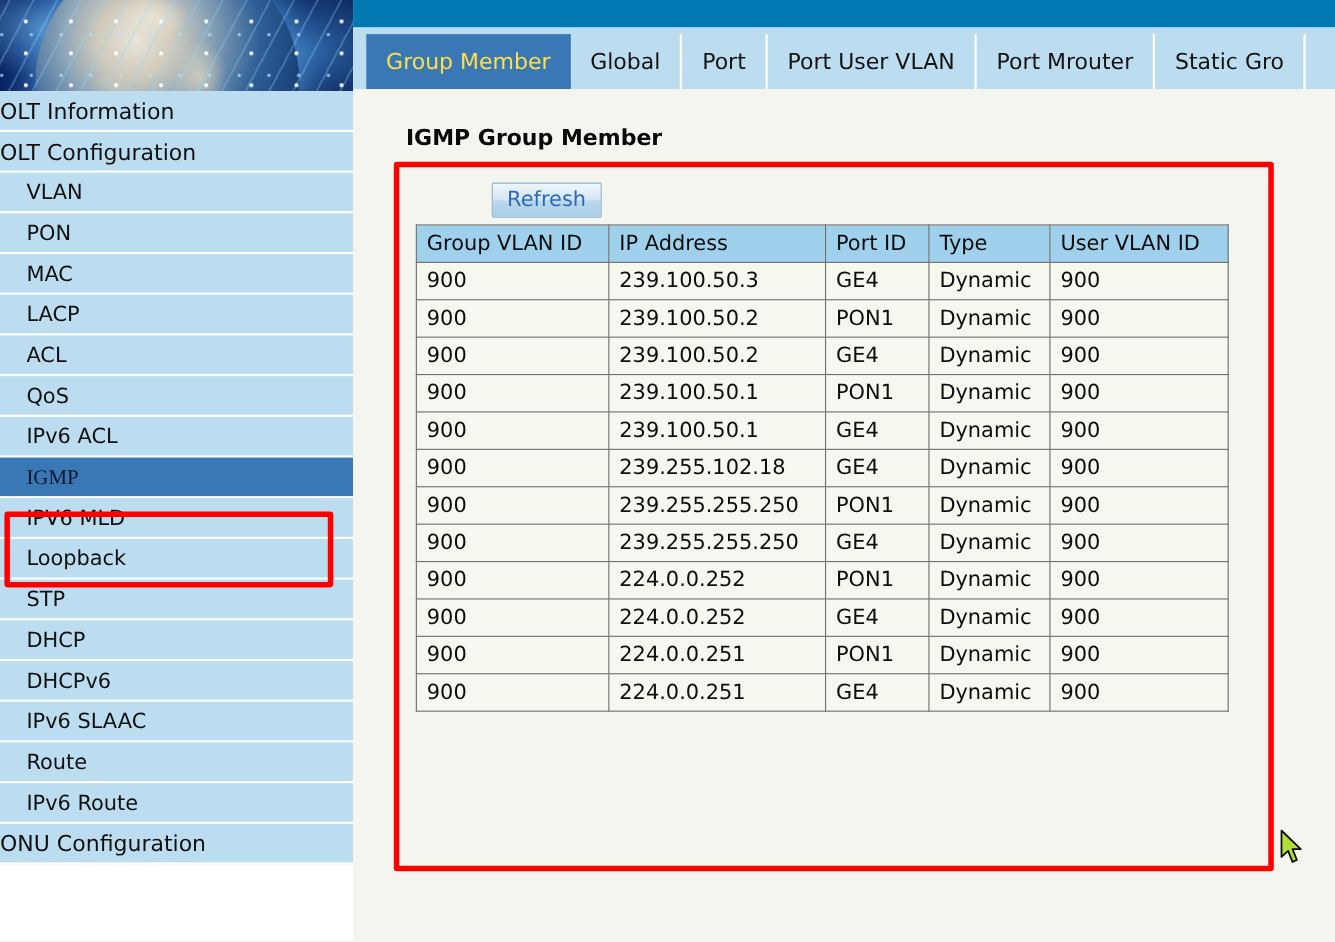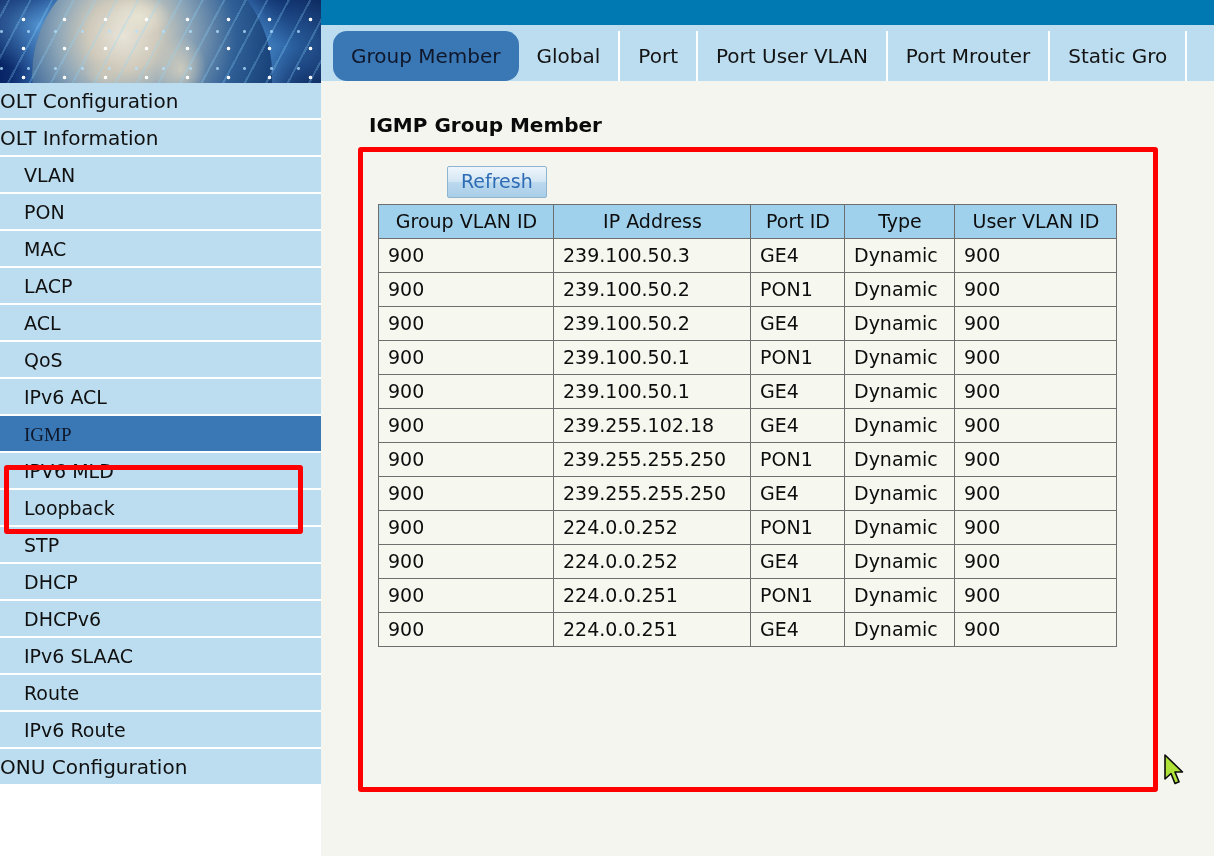--- a/index.html
+++ b/index.html
@@ -145,23 +145,22 @@
     border-right: 2px solid #ffffff;
     box-sizing: border-box;
     white-space: nowrap;
     cursor: pointer;
     margin: 6px 0 0 0;
     height: 50px;
   }
   .tab:first-child { margin-left: 12px; }
   .tab.active {
     background: #3A77B5;
-    color: #0f172a;
+    color: #fde047;
     border-right: none;
-    border-radius: 14px;
   }
 
   #page-title {
     position: absolute;
     left: 48px; top: 100px;
     font-size: 20px;
     font-weight: bold;
     color: #0a0a0a;
   }
 
@@ -197,21 +196,20 @@
   #grid th, #grid td {
     border: 1px solid #6E6E6E;
     text-align: left;
     padding: 5px 8px 6px 9px;
     font-weight: normal;
     white-space: nowrap;
     box-sizing: border-box;
   }
   #grid th {
     background: #9FD1EC;
-    text-align: center;
   }
   #grid td {
     background: #F6F7EF;
   }
   #grid .c-gvid  { width: 175px; }
   #grid .c-ip    { width: 197px; }
   #grid .c-port  { width: 94px; }
   #grid .c-type  { width: 110px; }
   #grid .c-uvid  { width: 162px; }
 
@@ -241,22 +239,22 @@
   <div id="left-col">
 
     <div id="banner">
       <div class="bg"></div>
       <div class="globe"></div>
       <div class="streaks"></div>
       <div class="dots"></div>
     </div>
 
     <nav id="sidebar">
+        <div class="nav-item top-level">OLT Information</div>
         <div class="nav-item top-level">OLT Configuration</div>
-        <div class="nav-item top-level">OLT Information</div>
         <div class="nav-item sub">VLAN</div>
         <div class="nav-item sub">PON</div>
         <div class="nav-item sub">MAC</div>
         <div class="nav-item sub">LACP</div>
         <div class="nav-item sub">ACL</div>
         <div class="nav-item sub">QoS</div>
         <div class="nav-item sub">IPv6 ACL</div>
         <div class="nav-item sub selected">IGMP</div>
         <div class="nav-item sub">IPV6 MLD</div>
         <div class="nav-item sub">Loopback</div>

